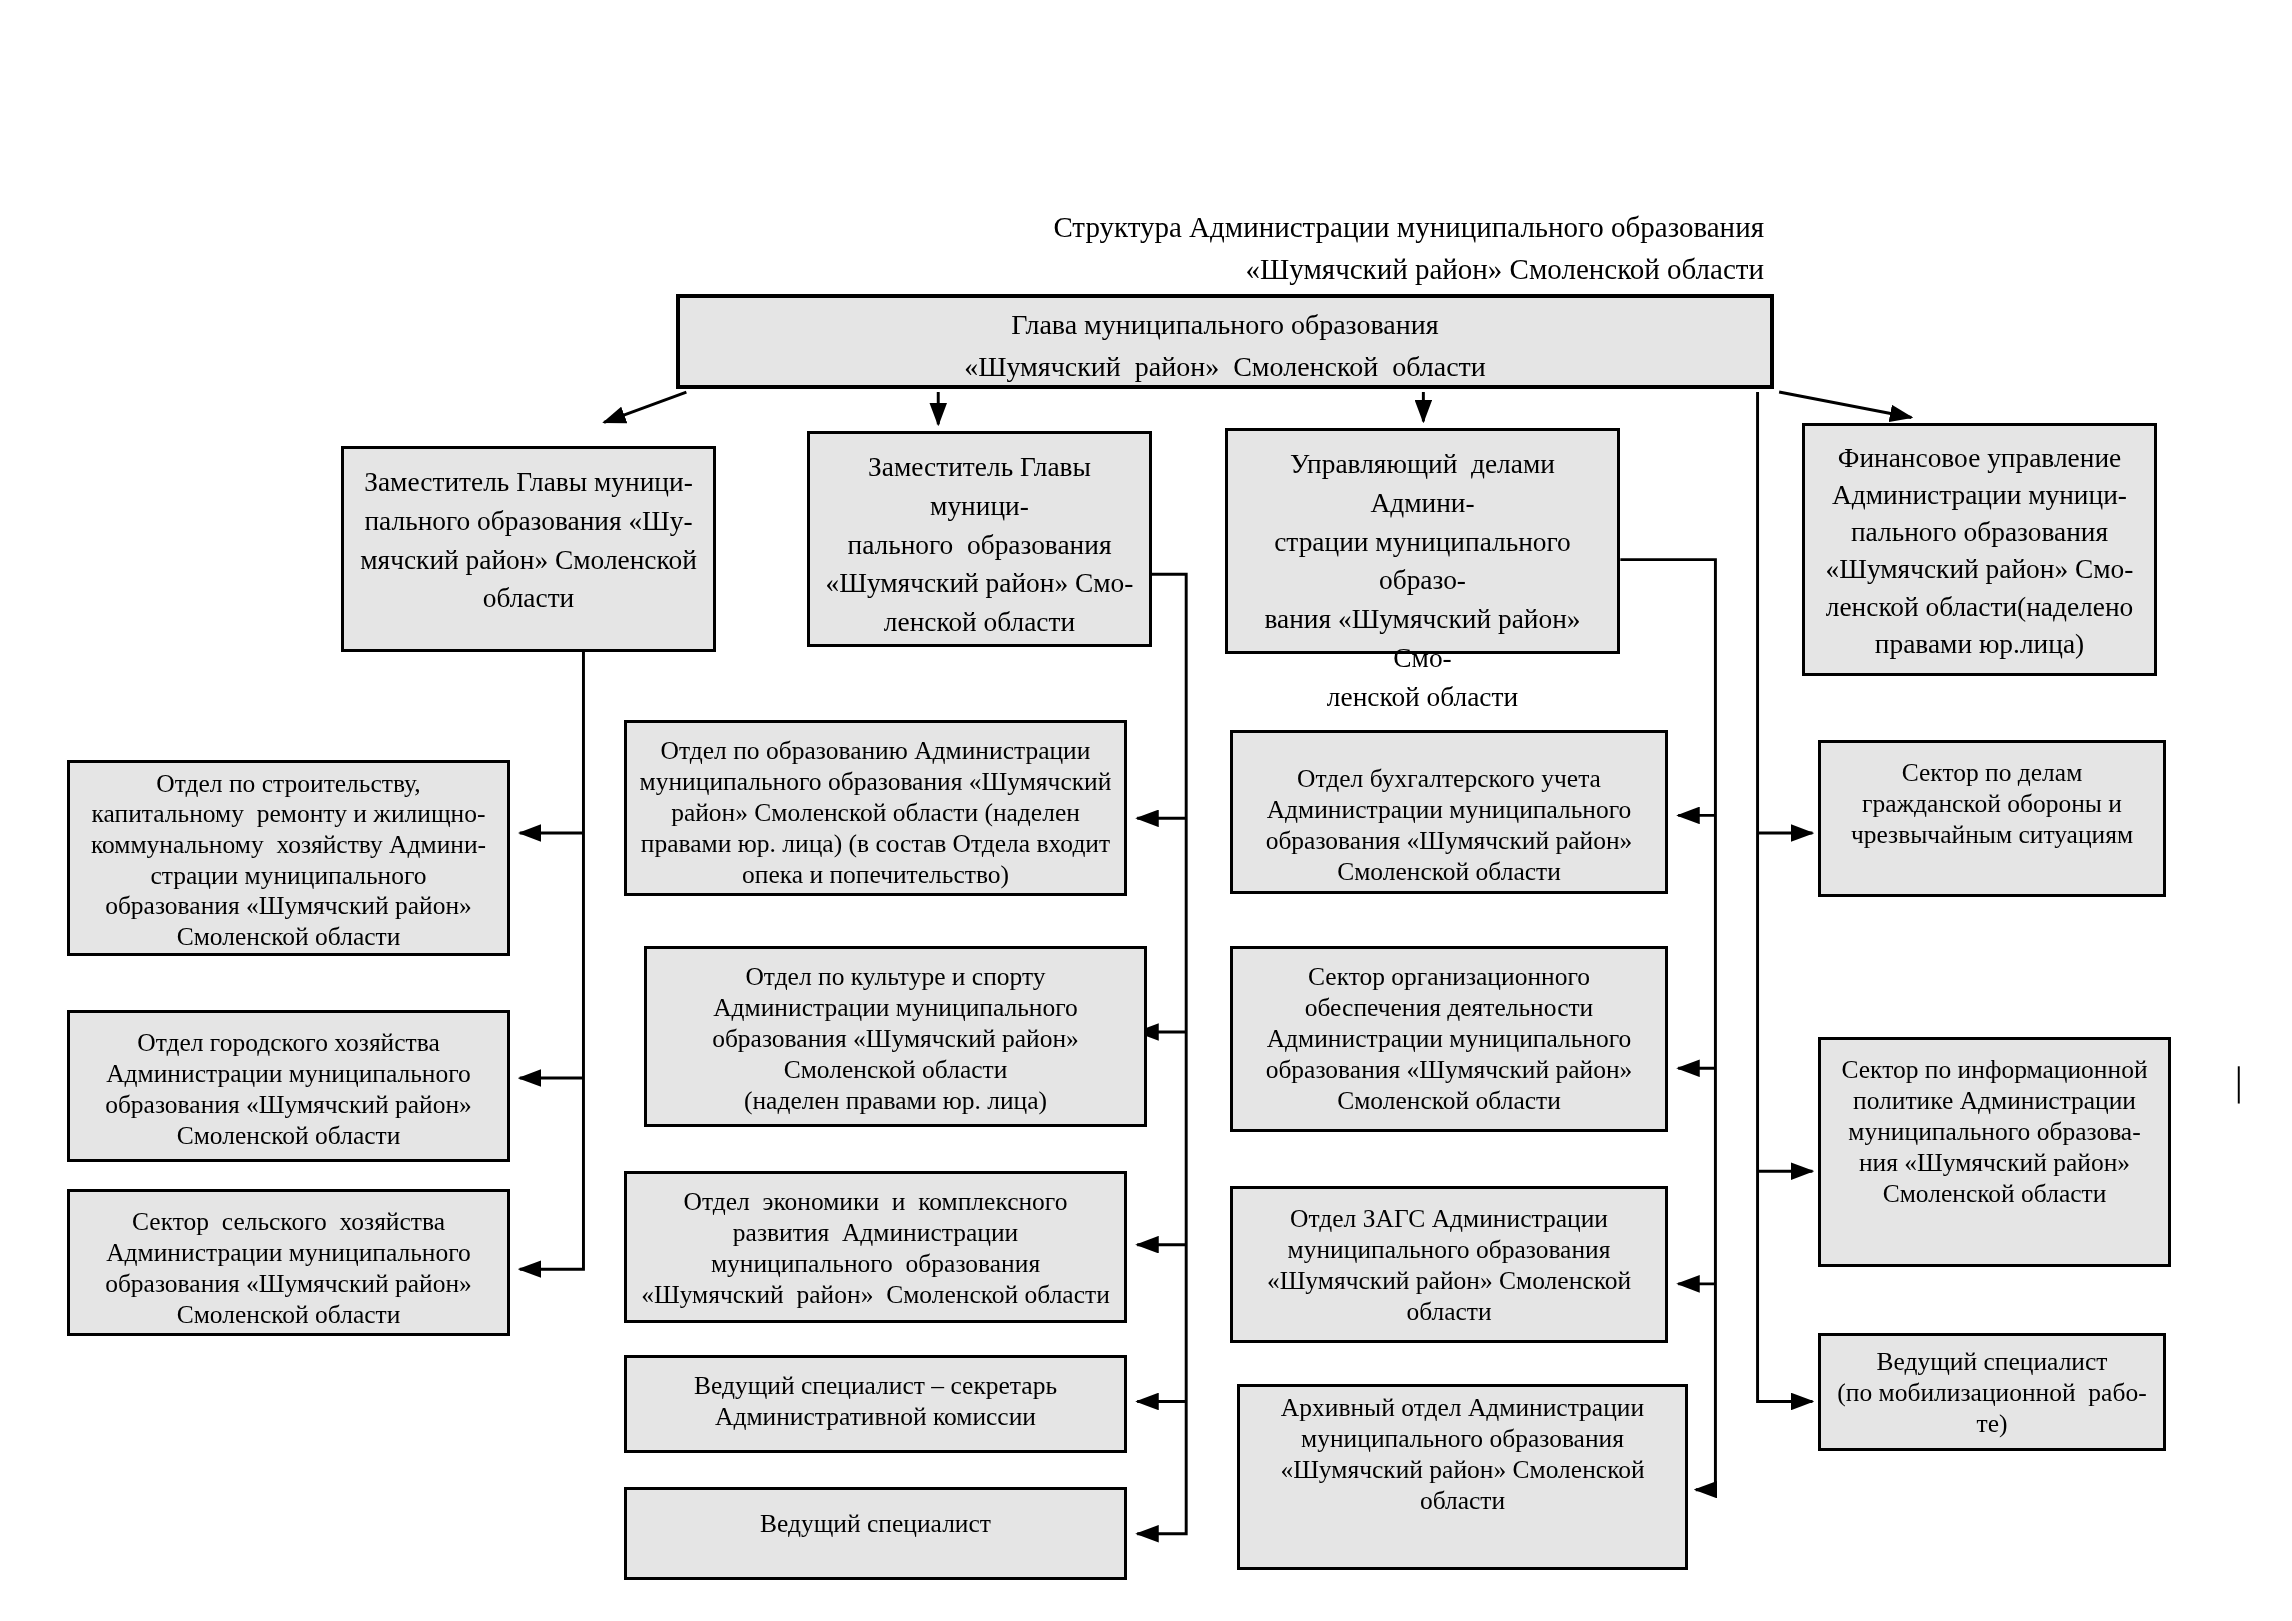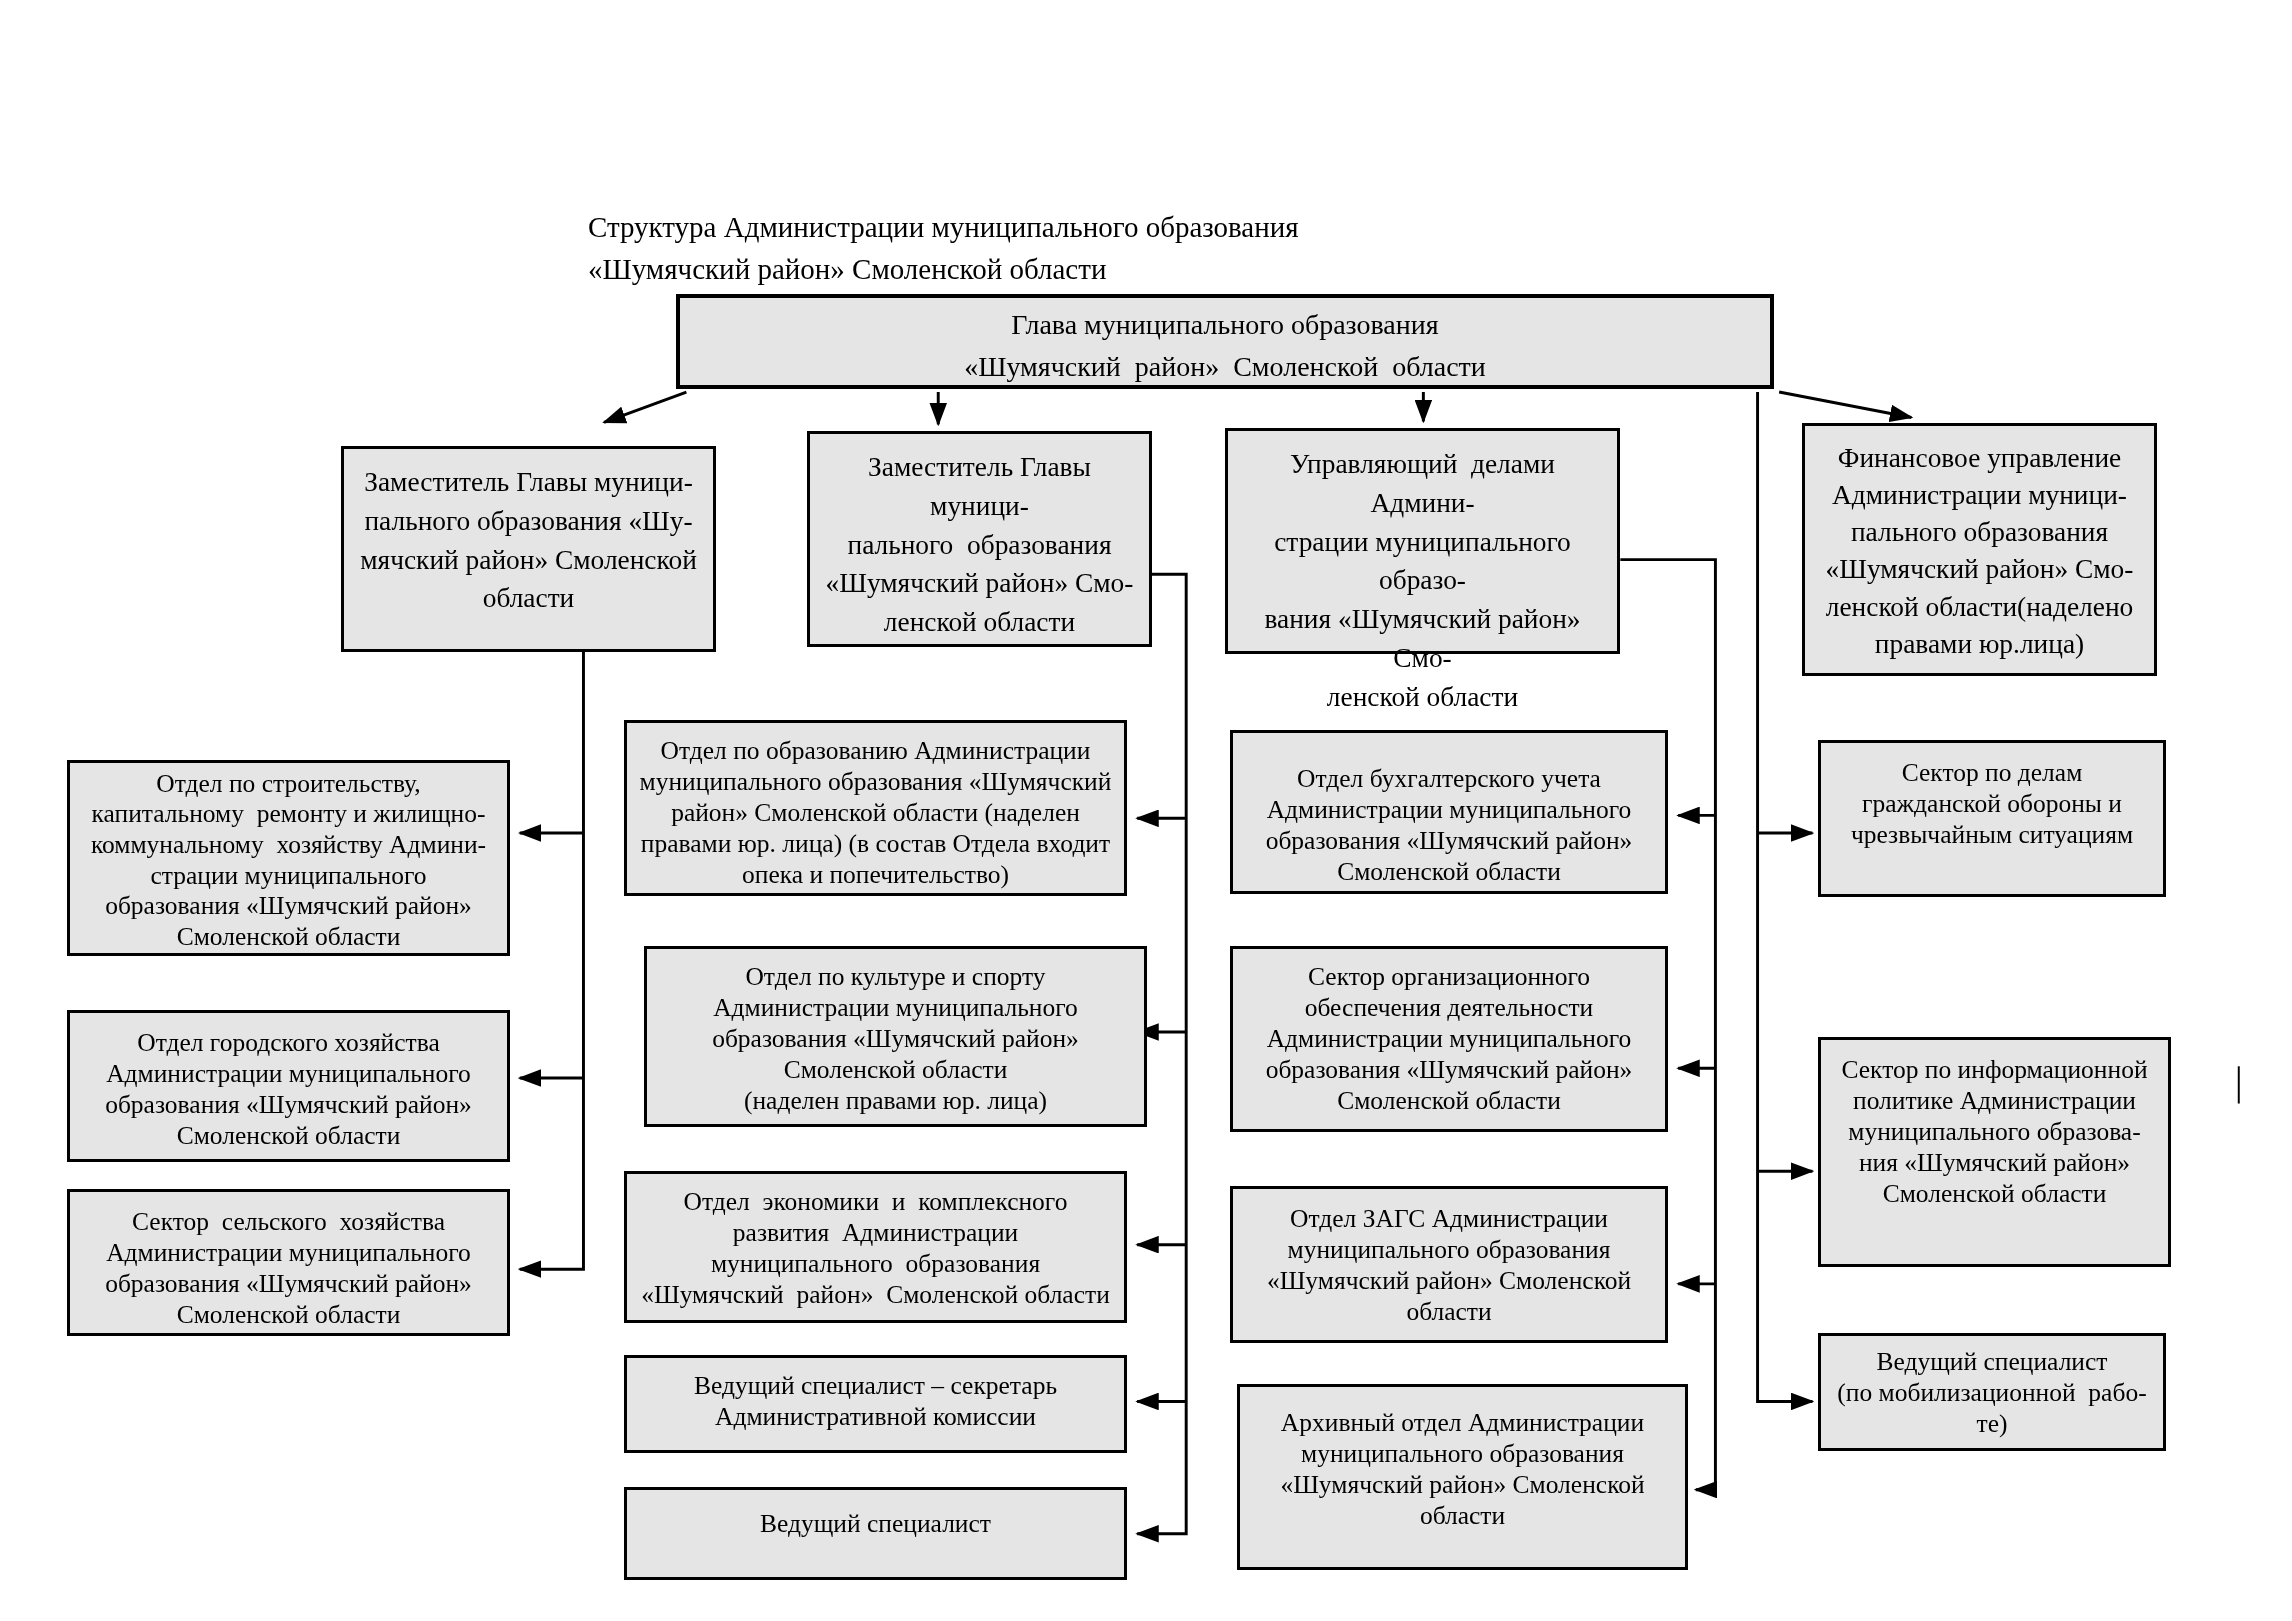--- a/index.html
+++ b/index.html
@@ -13,21 +13,21 @@
     overflow: hidden;
   }
   #connectors { position: absolute; left: 0; top: 0; z-index: 1; }
   .txt { white-space: pre-wrap; }
   #approval {
     position: absolute; left: 1529px; top: 86px; width: 676px;
     font-size: 28px; line-height: 1.5; text-align: center;
   }
   #title {
     position: absolute; left: 588px; top: 206px; width: 1176px;
-    font-size: 29px; line-height: 1.45; text-align: left;
+    font-size: 29px; line-height: 1.45; text-align: right;
   }
   .obox {
     position: absolute; z-index: 2; background: #e5e5e5;
     border: 3.9px solid #000; box-sizing: border-box;
     text-align: center; font-size: 25.5px; line-height: 1.22;
     padding: 9.8px 7.8px 0 7.8px;
   }
   .lvl2 { font-size: 27.4px; line-height: 1.42; padding-top: 13.7px; }
 
   #box-head      { left: 676px;  top: 294px;  width: 1098px; height: 95px;
@@ -43,21 +43,21 @@
 
   #box-edu       { left: 624px;  top: 720px;  width: 503px; height: 176px; padding-top: 11.8px; }
   #box-culture   { left: 624px;  top: 946px;  width: 503px; height: 181px; padding-top: 11.8px; margin-left: 20px; }
   #box-economy   { left: 624px;  top: 1171px; width: 503px; height: 152px; padding-top: 11.8px; }
   #box-admcom    { left: 624px;  top: 1355px; width: 503px; height: 98px; padding-top: 11.8px; }
   #box-leadspec  { left: 624px;  top: 1487px; width: 503px; height: 93px;  padding-top: 17.6px; }
 
   #box-account   { left: 1230px; top: 730px;  width: 438px; height: 164px; padding-top: 30px; }
   #box-orgsup    { left: 1230px; top: 946px;  width: 438px; height: 186px; padding-top: 11.8px; }
   #box-zags      { left: 1230px; top: 1186px; width: 438px; height: 157px; padding-top: 13.7px; }
-  #box-archive   { left: 1237px; top: 1384px; width: 451px; height: 186px; padding-top: 20px; }
+  #box-archive   { left: 1237px; top: 1384px; width: 451px; height: 186px; padding-top: 5px; }
 
   #box-civdef    { left: 1818px; top: 740px;  width: 348px; height: 157px; padding-top: 13.7px; }
   #box-infopol   { left: 1818px; top: 1037px; width: 353px; height: 230px; padding-top: 13.7px; }
   #box-mobil     { left: 1818px; top: 1333px; width: 348px; height: 118px; padding-top: 9.8px; }
 </style>
 </head>
 <body>
 
 <div id="page">
 

